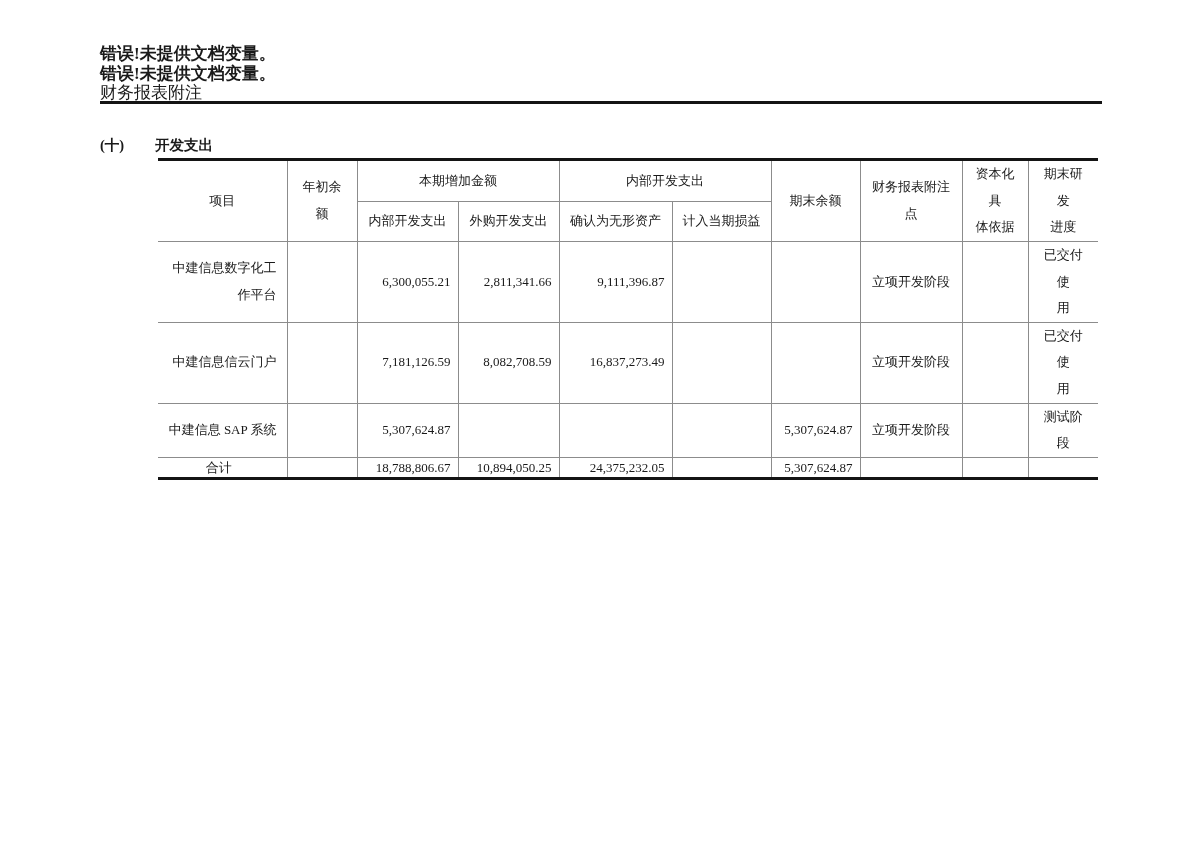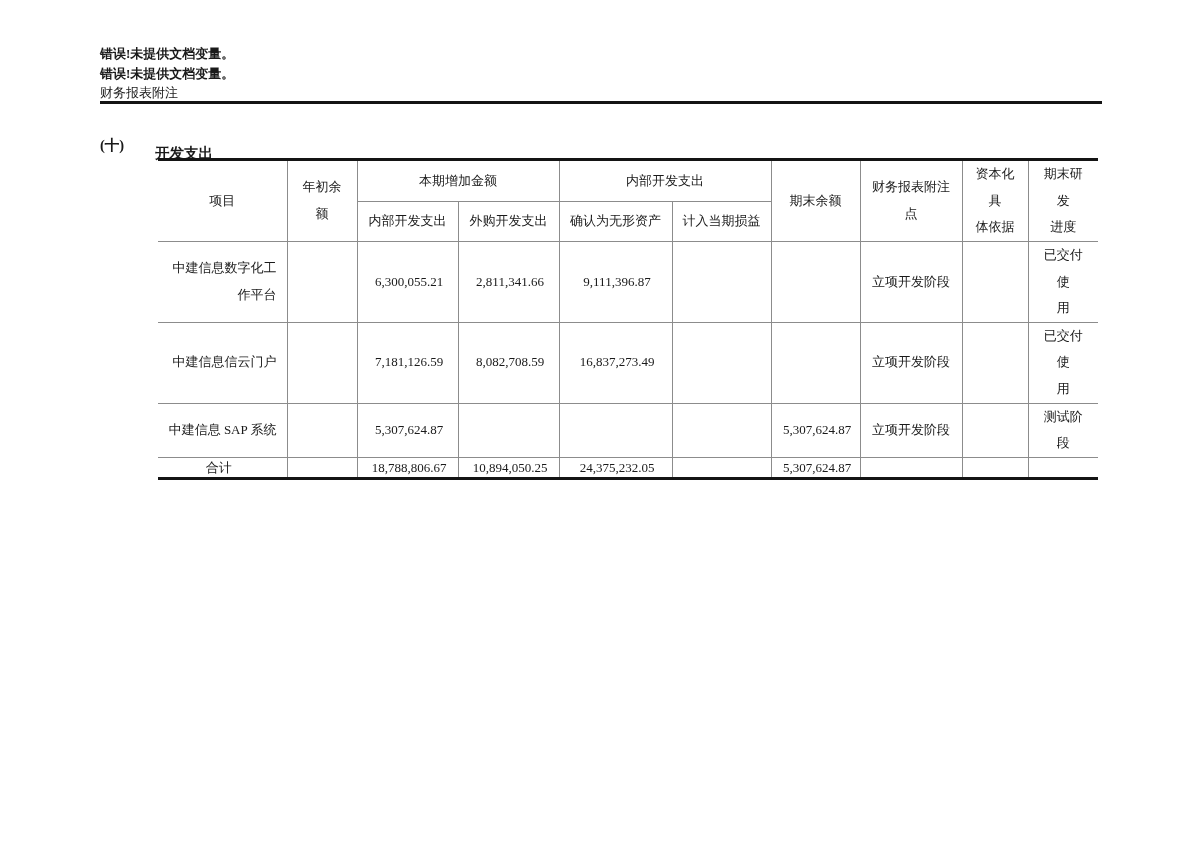--- a/index.html
+++ b/index.html
@@ -3,29 +3,29 @@
 <meta charset="utf-8">
 <style>
   * { margin: 0; padding: 0; box-sizing: border-box; }
   body { background: #e8e8e8; font-family: "Liberation Serif", "DejaVu Serif", serif; }
   .page {
     position: relative; width: 1200px; height: 848px;
     background: #ffffff; color: #1a1a1a; overflow: hidden;
     margin: 0 auto;
   }
   .doc-header { position: absolute; left: 100px; top: 44px; }
-  .doc-header .hdr-line { font-size: 13px; line-height: 19.5px; white-space: pre; }
+  .doc-header .hdr-line { font-size: 17px; line-height: 19.5px; white-space: pre; }
   .doc-header .hdr-line.bold { font-weight: bold; }
   .header-rule {
     position: absolute; left: 100px; top: 101px;
     width: 1002px; height: 3px; background: #141414;
   }
   .section-heading { position: absolute; left: 100px; top: 136px; font-size: 14.5px; font-weight: bold; }
   .section-heading .sec-num { position: absolute; left: 0; top: 0; white-space: pre; }
-  .section-heading .sec-title { position: absolute; left: 55px; top: 8px; white-space: pre; }
+  .section-heading .sec-title { position: absolute; left: 55px; top: 0; white-space: pre; }
 
   .fin-table-wrap { position: absolute; left: 158px; top: 158px; }
   table.fin {
     border-collapse: collapse; table-layout: fixed; width: 940px;
     font-size: 13px; color: #1a1a1a;
     border-top: 3px solid #141414;
     border-bottom: 3px solid #141414;
   }
   table.fin th, table.fin td {
     border: 1px solid #8c8c8c;
@@ -34,21 +34,21 @@
     vertical-align: middle;
     white-space: pre-line;
     line-height: 2.05;
     padding: 0 10px;
     overflow: hidden;
   }
   
   table.fin tr > th:first-child, table.fin tr > td:first-child { border-left: 0; margin-left: 40px; }
   table.fin tr > th:last-child,  table.fin tr > td:last-child  { border-right: 0; }
 
-  table.fin td.num { padding-right: 7px; }
+  table.fin td.num { text-align: right; padding-right: 7px; }
   table.fin td.item { text-align: right; padding-left: 5px; }
   table.fin td.item.center { text-align: center; padding-left: 3px; }
   table.fin tr.row-total td { line-height: 1.35; }
 </style>
 </head>
 <body>
 
 <div class="page">
 
   <div class="doc-header">

